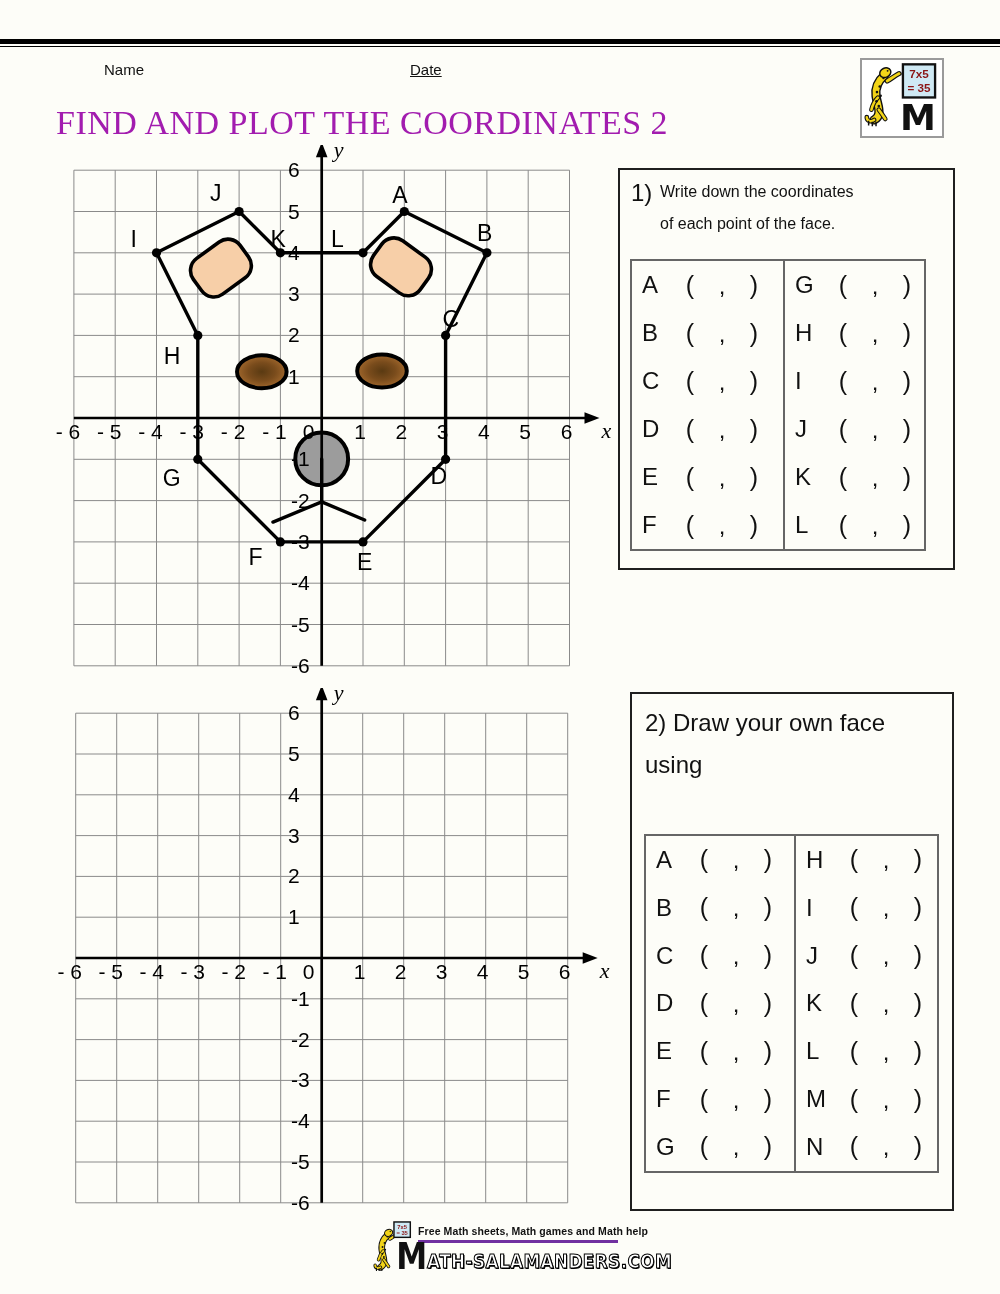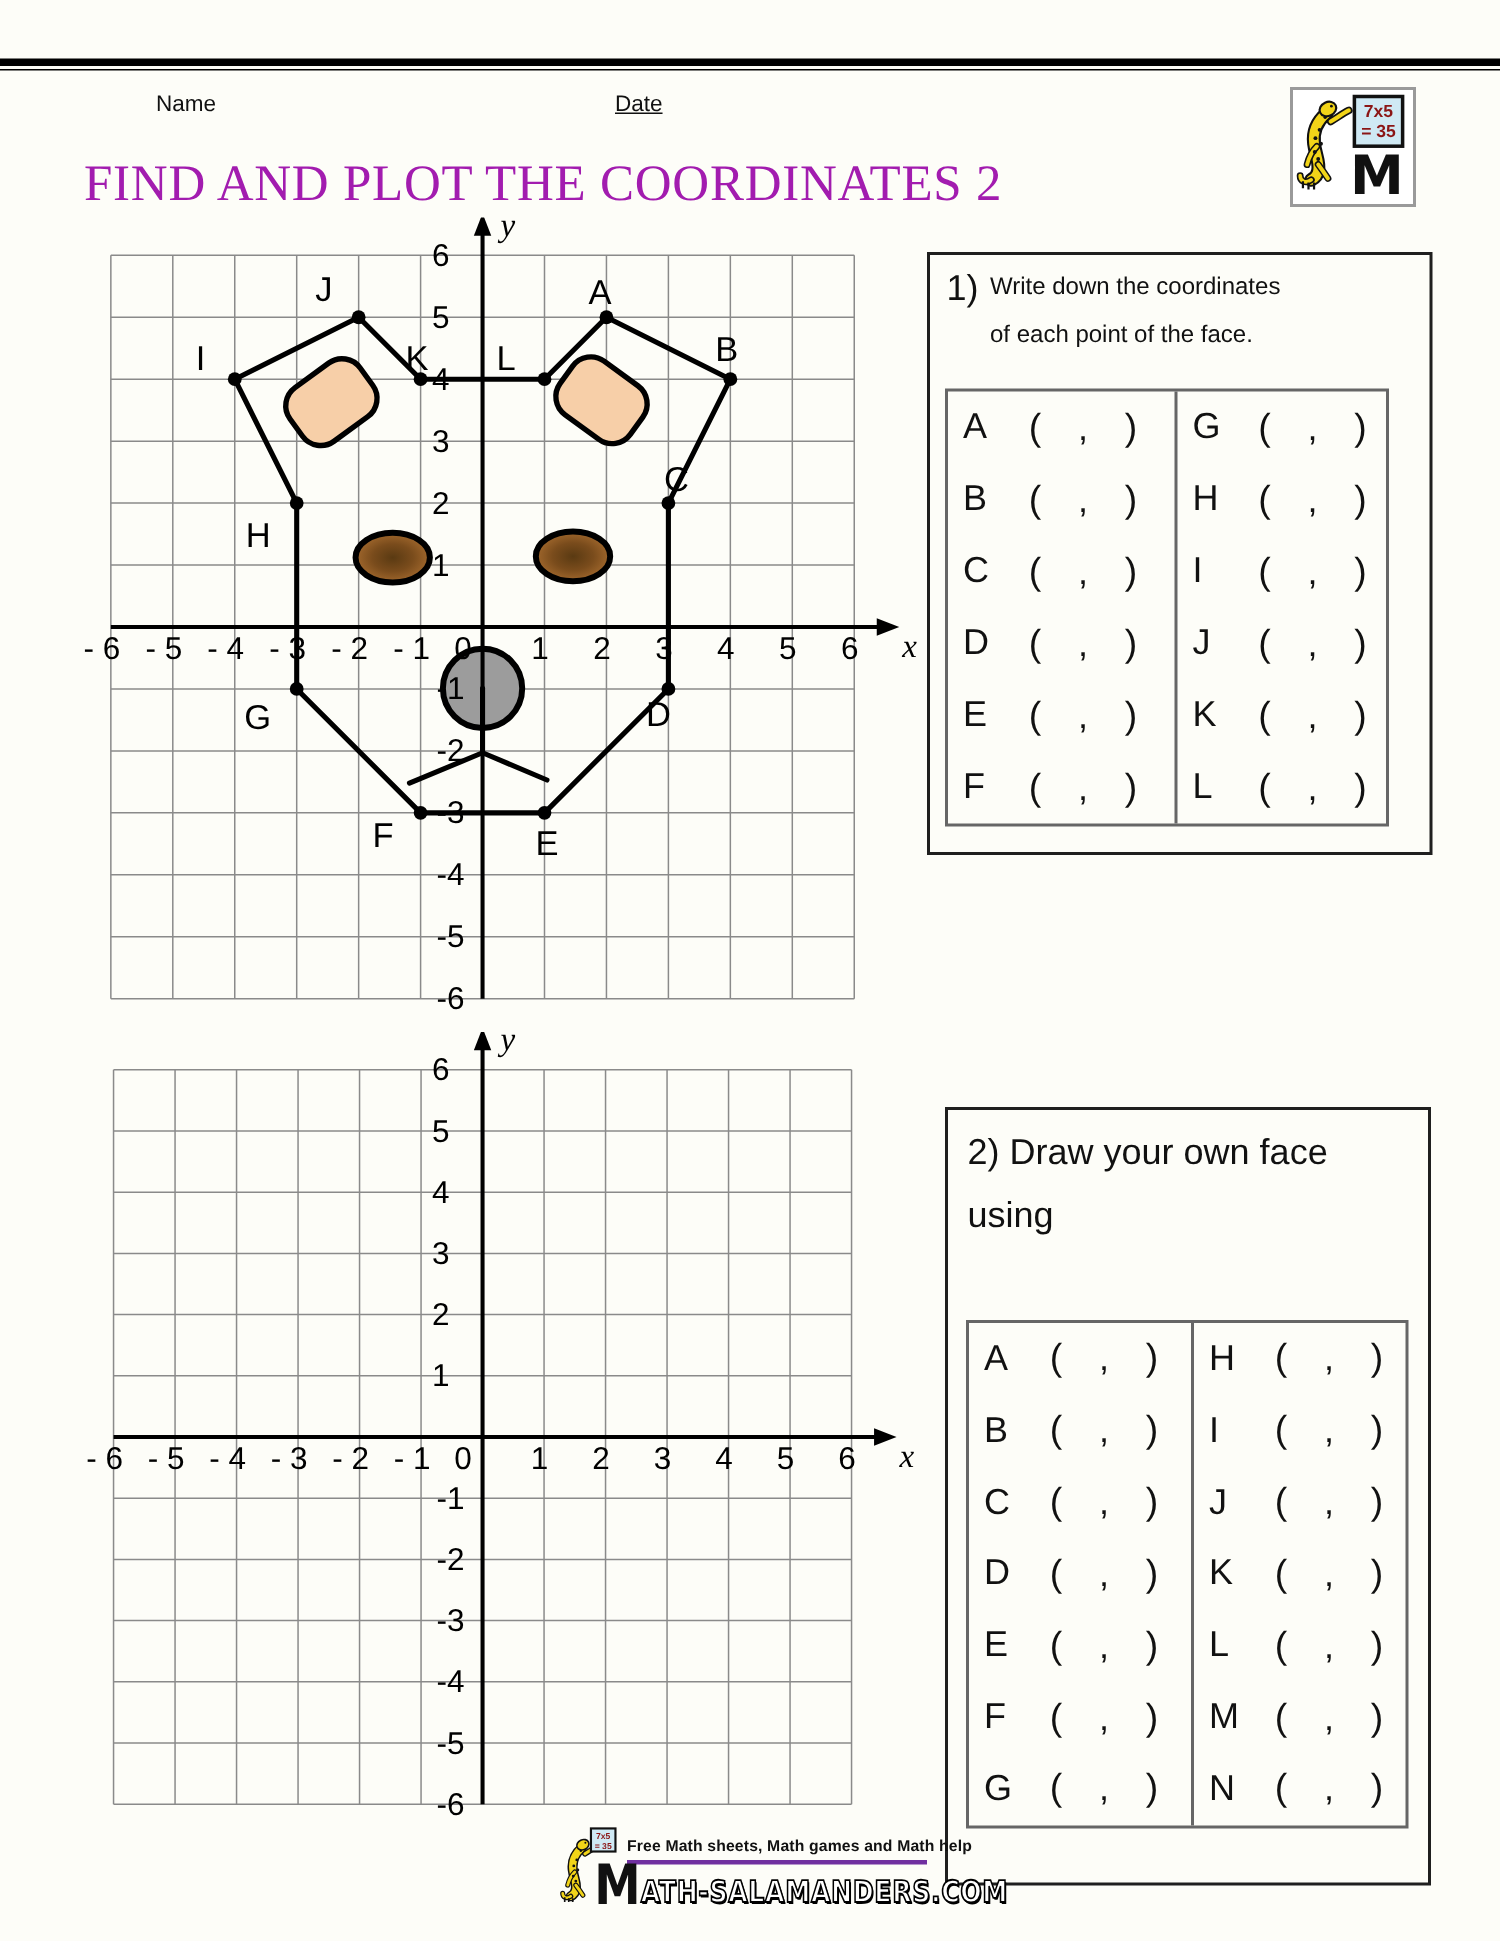--- a/index.html
+++ b/index.html
@@ -14,38 +14,38 @@
   .corner-logo{position:absolute;left:860px;top:58px;width:80px;height:76px;background:#fff;
                border:2px solid #9a9a9a;}
   .gridsvg{position:absolute;}
   #grid1{left:40px;top:145px;}
   #grid2{left:40px;top:688px;}
   .tick{font-family:"Liberation Sans",sans-serif;font-size:21px;fill:#000;}
   .axname{font-family:"Liberation Serif",serif;font-style:italic;font-size:22px;fill:#000;}
   .ptlabel{font-family:"Liberation Sans",sans-serif;font-size:23px;fill:#000;}
   .qbox{position:absolute;background:#fdfdf8;border:2.5px solid #1f1f1f;}
   #q1{left:618px;top:168px;width:333px;height:398px;}
-  #q2{left:630px;top:692px;width:320px;height:515px;margin-top:46px;}
+  #q2{left:630px;top:692px;width:320px;height:515px;}
   .qnum{position:absolute;left:11px;top:9px;font-size:24px;}
   .qtext{margin:0;padding:6px 8px 0 40px;font-size:16px;line-height:31.5px;}
   .qtext2{margin:0;padding:8px 6px 0 13px;font-size:24px;line-height:42px;}
   .anstable{position:absolute;display:flex;border:2px solid #666;}
   #q1 .anstable{left:10px;top:89px;width:292px;height:288px;}
   #q2 .anstable{left:12px;top:140px;width:291px;height:335px;}
   .acol{box-sizing:border-box;}
   .acol+.acol{border-left:2px solid #666;}
   #q1 .acol:first-child{width:151px;} #q1 .acol:last-child{flex:1;}
   #q2 .acol:first-child{width:148px;} #q2 .acol:last-child{flex:1;}
   .arow{display:flex;align-items:center;height:48px;padding-left:10px;}
   #q2 .arow{height:47.85px;}
   .ltr{width:34px;font-size:24px;}
   .blank{display:flex;align-items:baseline;}
   .par{width:28px;text-align:center;font-size:25px;}
   .cm{width:36px;text-align:center;font-size:24px;}
-  .footer{position:absolute;left:372px;top:1216px;display:flex;align-items:center;}
+  .footer{position:absolute;left:372px;top:1216px;display:flex;align-items:flex-end;}
   .ftext{margin-left:4px;width:210px;}
   .tagline{font-size:10.5px;font-weight:bold;letter-spacing:.1px;white-space:nowrap;padding-top:9px;}
   .fbar{width:200px;height:3px;background:#7030a0;margin:3px 0 0 0;}
   .siteline{display:flex;align-items:flex-end;transform:scaleX(.84);transform-origin:left;white-space:nowrap;}
   .bigM{font-family:"DejaVu Sans",sans-serif;font-weight:bold;font-size:37px;line-height:.75;
         color:#111;margin-left:-26px;}
   .sitetxt{font-family:"DejaVu Sans",sans-serif;font-weight:bold;font-size:20px;line-height:1;
            color:#fff;-webkit-text-stroke:1.2px #000;text-shadow:1px 1px 0 #000;letter-spacing:.5px;}
   .signtxt{font-family:"Liberation Sans",sans-serif;font-weight:bold;fill:#8b1515;}
 </style>

